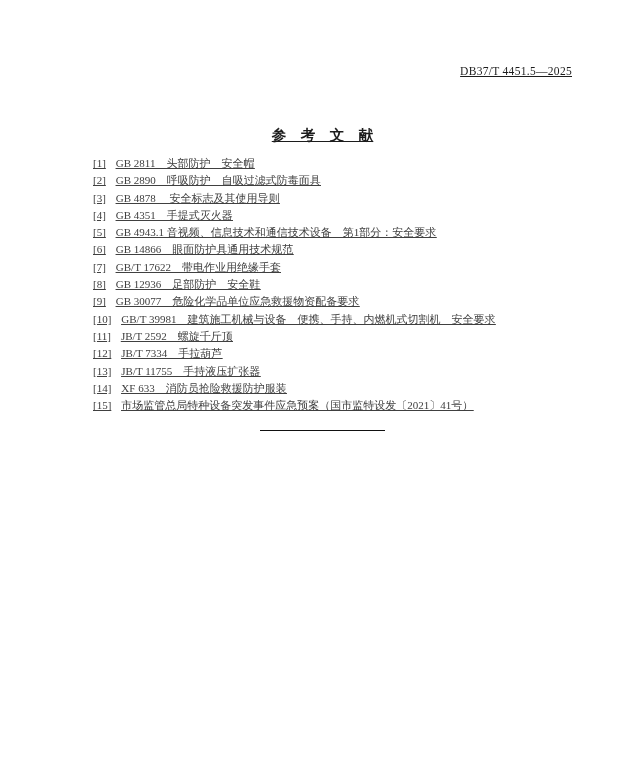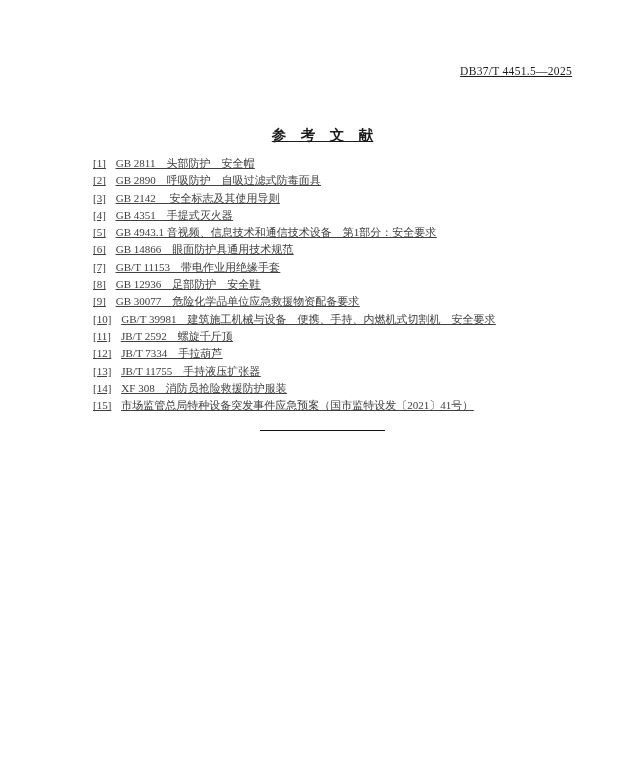--- a/index.html
+++ b/index.html
@@ -72,54 +72,54 @@
   <div class="doc-title">参　考　文　献</div>
 
   <ol class="ref-list">
     <li class="ref-item">
       <span class="ref-num">[1]</span><span class="ref-text">GB 2811　头部防护　安全帽</span>
     </li>
     <li class="ref-item">
       <span class="ref-num">[2]</span><span class="ref-text">GB 2890　呼吸防护　自吸过滤式防毒面具</span>
     </li>
     <li class="ref-item">
-      <span class="ref-num">[3]</span><span class="ref-text">GB 2142　 安全标志及其使用导则</span>
+      <span class="ref-num">[3]</span><span class="ref-text">GB 4878　 安全标志及其使用导则</span>
     </li>
     <li class="ref-item">
       <span class="ref-num">[4]</span><span class="ref-text">GB 4351　手提式灭火器</span>
     </li>
     <li class="ref-item">
       <span class="ref-num">[5]</span><span class="ref-text">GB 4943.1 音视频、信息技术和通信技术设备　第1部分：安全要求</span>
     </li>
     <li class="ref-item">
       <span class="ref-num">[6]</span><span class="ref-text">GB 14866　眼面防护具通用技术规范</span>
     </li>
     <li class="ref-item">
-      <span class="ref-num">[7]</span><span class="ref-text">GB/T 11153　带电作业用绝缘手套</span>
+      <span class="ref-num">[7]</span><span class="ref-text">GB/T 17622　带电作业用绝缘手套</span>
     </li>
     <li class="ref-item">
       <span class="ref-num">[8]</span><span class="ref-text">GB 12936　足部防护　安全鞋</span>
     </li>
     <li class="ref-item">
       <span class="ref-num">[9]</span><span class="ref-text">GB 30077　危险化学品单位应急救援物资配备要求</span>
     </li>
     <li class="ref-item">
       <span class="ref-num">[10]</span><span class="ref-text">GB/T 39981　建筑施工机械与设备　便携、手持、内燃机式切割机　安全要求</span>
     </li>
     <li class="ref-item">
       <span class="ref-num">[11]</span><span class="ref-text">JB/T 2592　螺旋千斤顶</span>
     </li>
     <li class="ref-item">
       <span class="ref-num">[12]</span><span class="ref-text">JB/T 7334　手拉葫芦</span>
     </li>
     <li class="ref-item">
       <span class="ref-num">[13]</span><span class="ref-text">JB/T 11755　手持液压扩张器</span>
     </li>
     <li class="ref-item">
-      <span class="ref-num">[14]</span><span class="ref-text">XF 308　消防员抢险救援防护服装</span>
+      <span class="ref-num">[14]</span><span class="ref-text">XF 633　消防员抢险救援防护服装</span>
     </li>
     <li class="ref-item">
       <span class="ref-num">[15]</span><span class="ref-text">市场监管总局特种设备突发事件应急预案（国市监特设发〔2021〕41号）</span>
     </li>
   </ol>
 
   <div class="end-rule"></div>
 
 </div>
 

